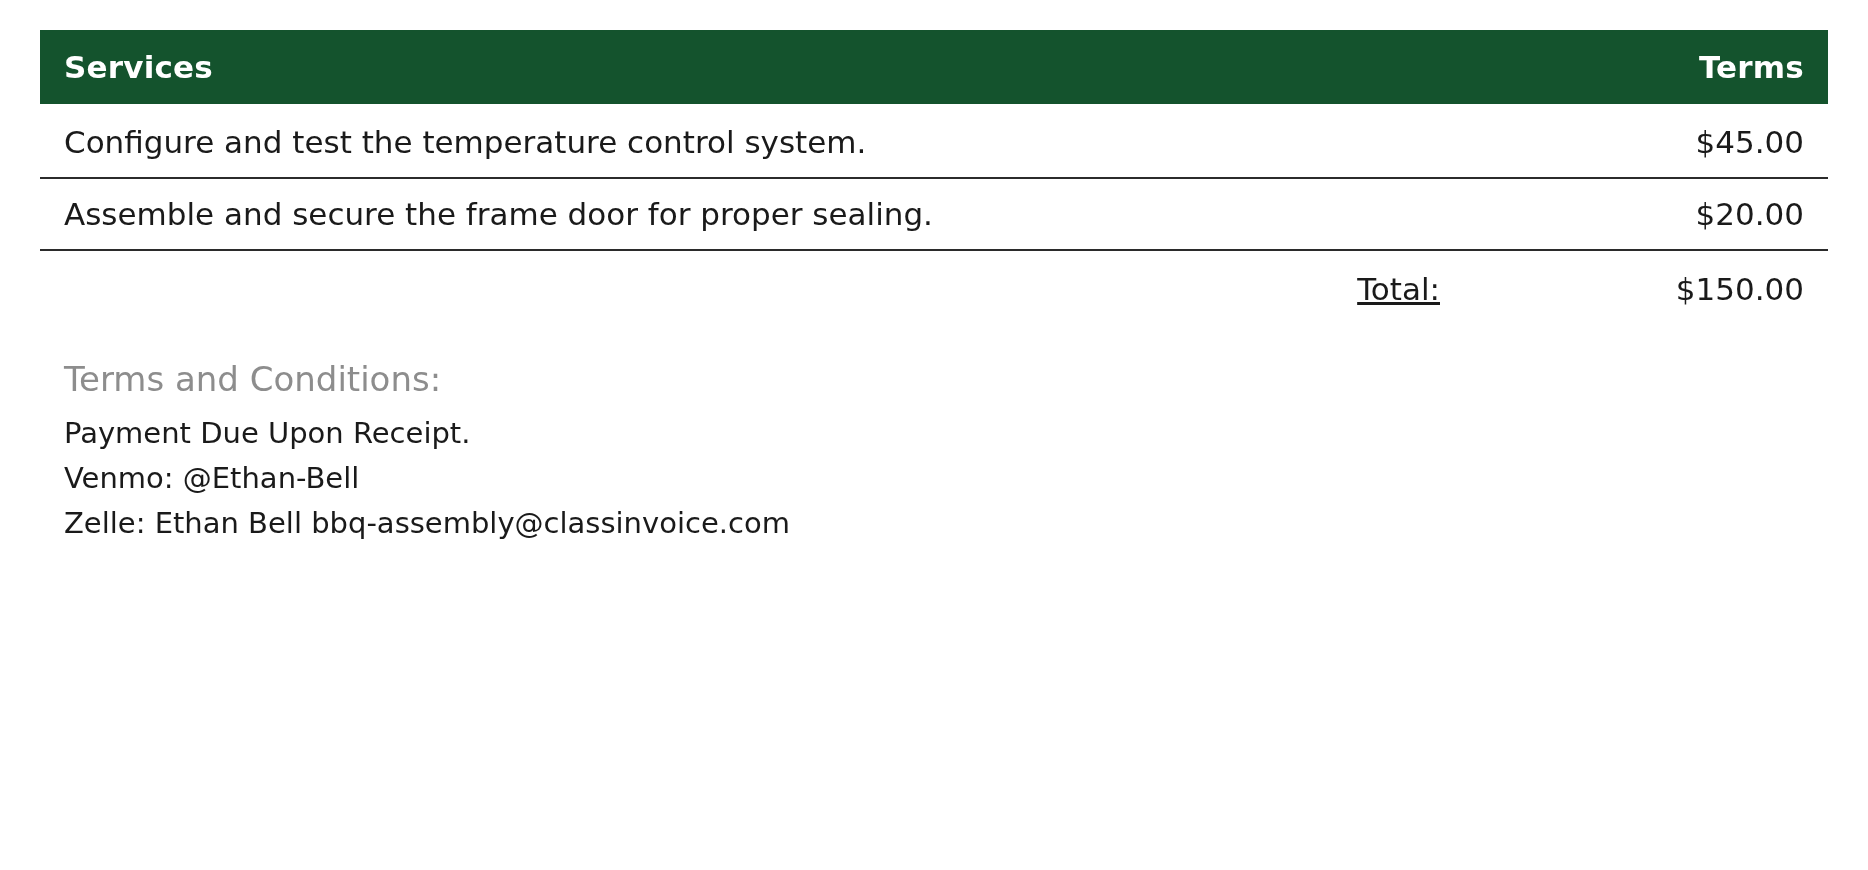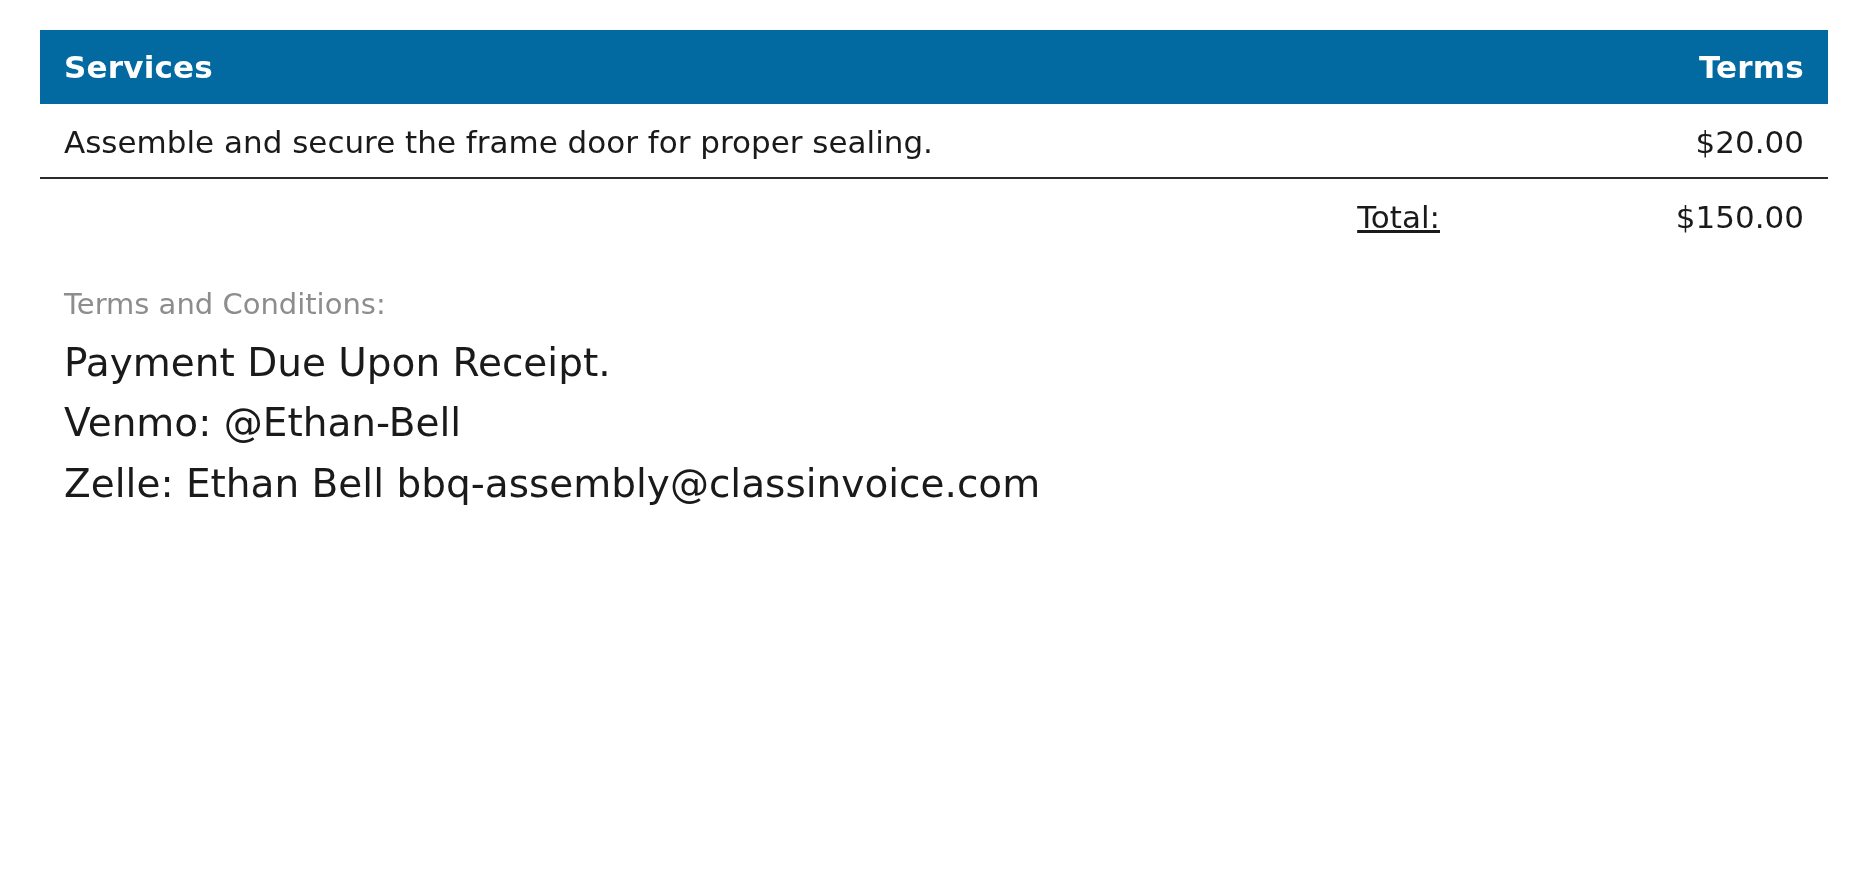--- a/index.html
+++ b/index.html
@@ -22,21 +22,21 @@
   }
 
   
   .services-table {
     width: 100%;
     border-collapse: collapse;
     table-layout: fixed;
   }
 
   .services-table thead th {
-    background: #0369a1;
+    background: #14532d;
     color: #ffffff;
     font-size: 31px;
     font-weight: bold;
     padding: 19px 24px;
     text-align: left;
     letter-spacing: 0.2px;
     margin-left: 40px;
   }
   .services-table thead th.price-col {
     text-align: right;
@@ -74,44 +74,48 @@
     text-align: right;
     white-space: nowrap;
   }
 
   
   .terms {
     margin-top: 44px;
     padding-left: 24px;
   }
   .terms-heading {
-    font-size: 29px;
+    font-size: 34px;
     color: #8d8d8d;
     margin-bottom: 12px;
   }
   .terms-line {
-    font-size: 39px;
+    font-size: 29px;
     color: #1a1a1a;
     line-height: 1.55;
     white-space: pre;
   }
 </style>
 </head>
 <body>
 
 <div class="invoice">
 
   <table class="services-table">
     <thead>
       <tr>
         <th class="service-col">Services</th>
         <th class="price-col" style="width: 300px;">Terms</th>
       </tr>
     </thead>
     <tbody>
+      <tr>
+        <td>Configure and test the temperature control system.</td>
+        <td class="price-col">$45.00</td>
+      </tr>
       <tr>
         <td>Assemble and secure the frame door for proper sealing.</td>
         <td class="price-col">$20.00</td>
       </tr>
       <tr class="totals-row">
         <td class="total-label">Total:</td>
         <td class="total-value">$150.00</td>
       </tr>
     </tbody>
   </table>

